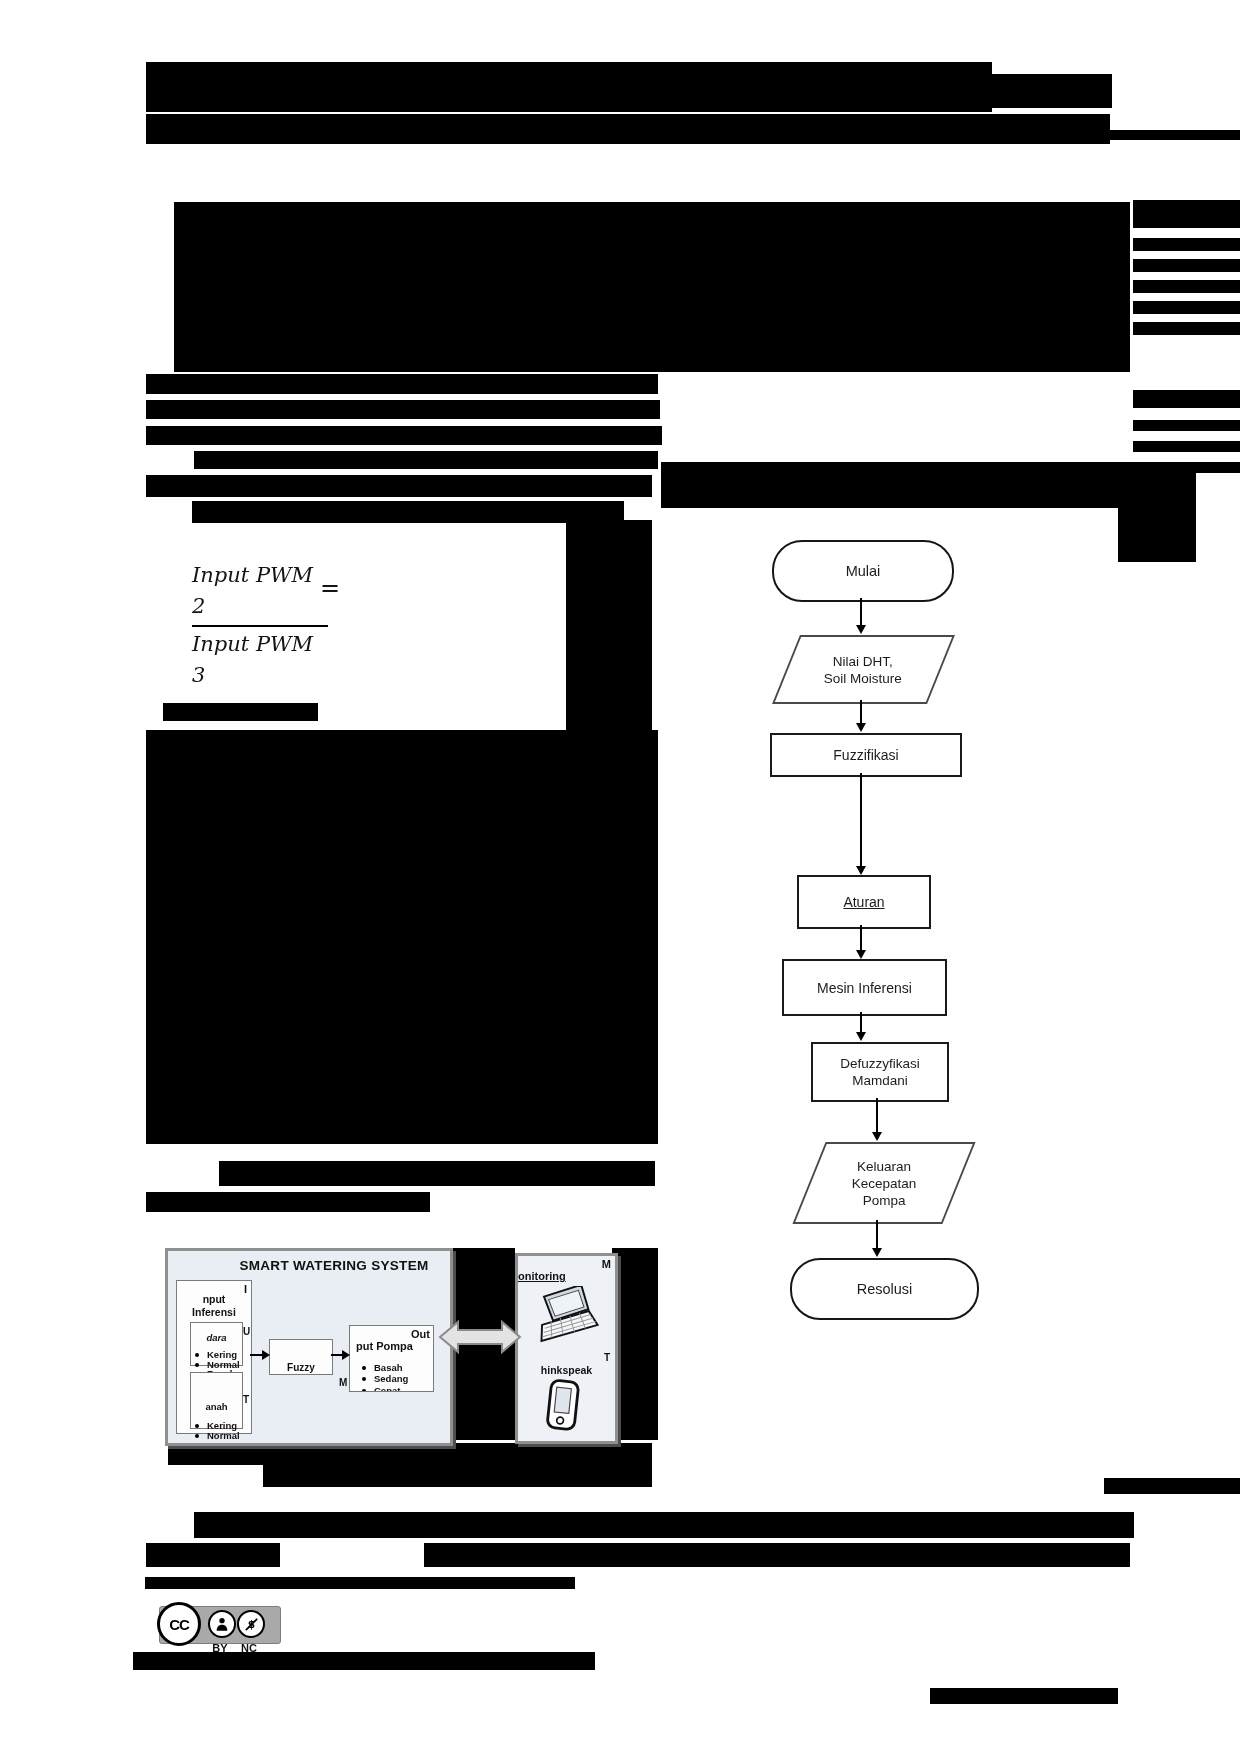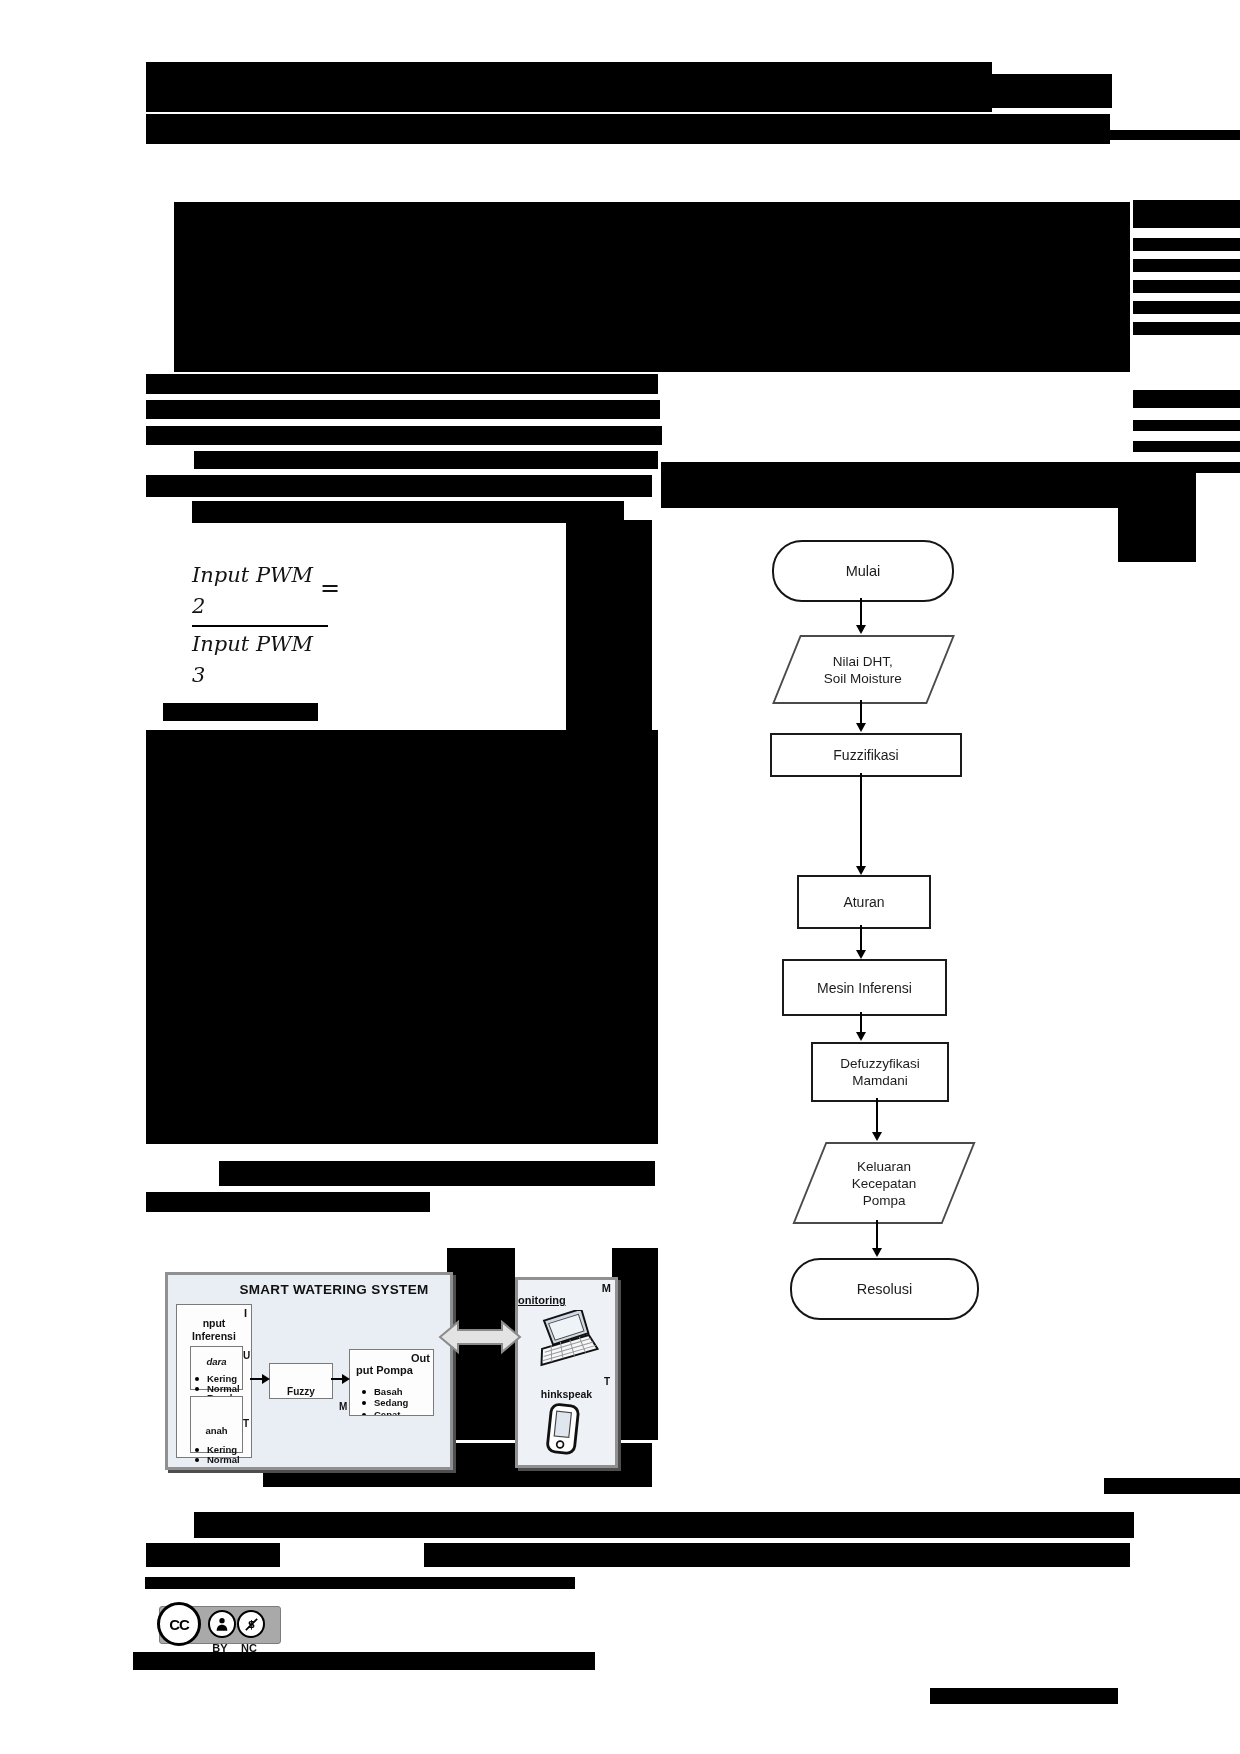--- a/index.html
+++ b/index.html
@@ -30,21 +30,21 @@
                border-left:5px solid transparent;border-right:5px solid transparent;
                border-top:9px solid #000;}
   .harrow{position:absolute;height:10px;z-index:3;}
   .harrow .shaft{position:absolute;left:0;top:4px;height:2px;background:#000;right:7px;}
   .harrow .head{position:absolute;right:0;top:0;width:0;height:0;
                 border-top:5px solid transparent;border-bottom:5px solid transparent;
                 border-left:8px solid #000;}
 
   
   .fig-box{position:absolute;z-index:2;border:3px solid #909090;
-           box-shadow:3px 3px 0 #4e4e4e;overflow:hidden;margin-top:24px;}
+           box-shadow:3px 3px 0 #4e4e4e;overflow:hidden;}
   .fig-title{position:absolute;top:7px;left:50px;right:0;text-align:center;
              font-weight:bold;font-size:13.5px;color:#111;letter-spacing:.3px;white-space:nowrap;}
   .wbox{position:absolute;background:#fdfdfd;border:1.5px solid #7a7a7a;}
   .frag{position:absolute;font-weight:bold;color:#111;}
   .bullet-row{position:absolute;font-weight:bold;font-size:9.5px;color:#111;white-space:nowrap;}
   .bullet-row .blt{display:inline-block;width:4px;height:4px;border-radius:50%;
                    background:#000;vertical-align:middle;margin-right:8px;margin-left:2px;}
   .icon-wrap{position:absolute;z-index:3;}
 
   
@@ -142,21 +142,21 @@
 
   <div class="fc-node fc-rect" style="left:770px;top:733px;width:188px;height:40px;">
     <span>Fuzzifikasi</span>
   </div>
 
   <div class="arrow" style="left:856px;top:773px;height:102px;">
     <div class="shaft" style="height:94px;"></div>
       <div class="head"></div>
   </div>
 
-  <div class="fc-node fc-rect" style="left:797px;top:875px;width:130px;height:50px;">
+  <div class="fc-node fc-rect" style="left:797px;top:875px;width:130px;height:50px;text-decoration:underline;">
     <span>Aturan</span>
   </div>
 
   <div class="arrow" style="left:856px;top:925px;height:34px;">
     <div class="shaft" style="height:26px;"></div>
       <div class="head"></div>
   </div>
 
   <div class="fc-node fc-rect" style="left:782px;top:959px;width:161px;height:53px;">
     <span>Mesin Inferensi</span>

